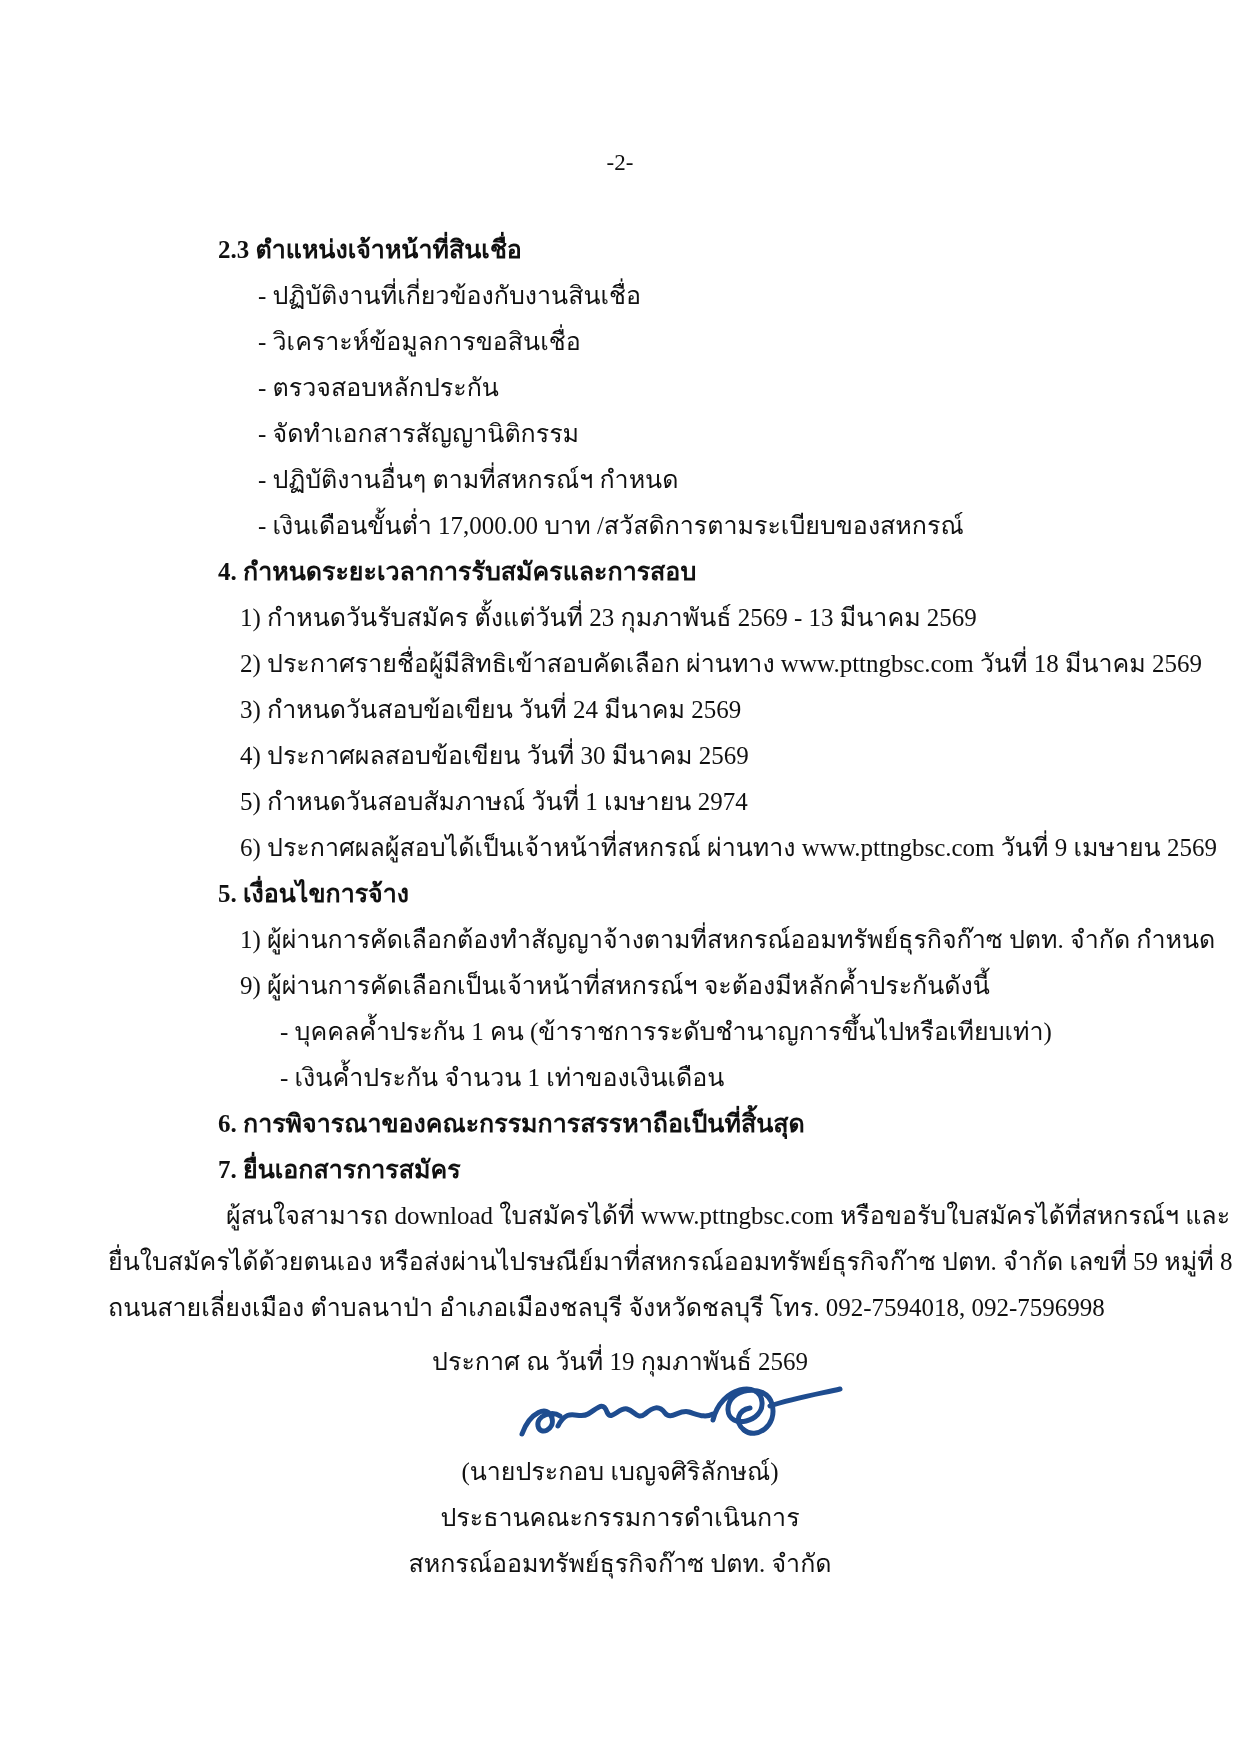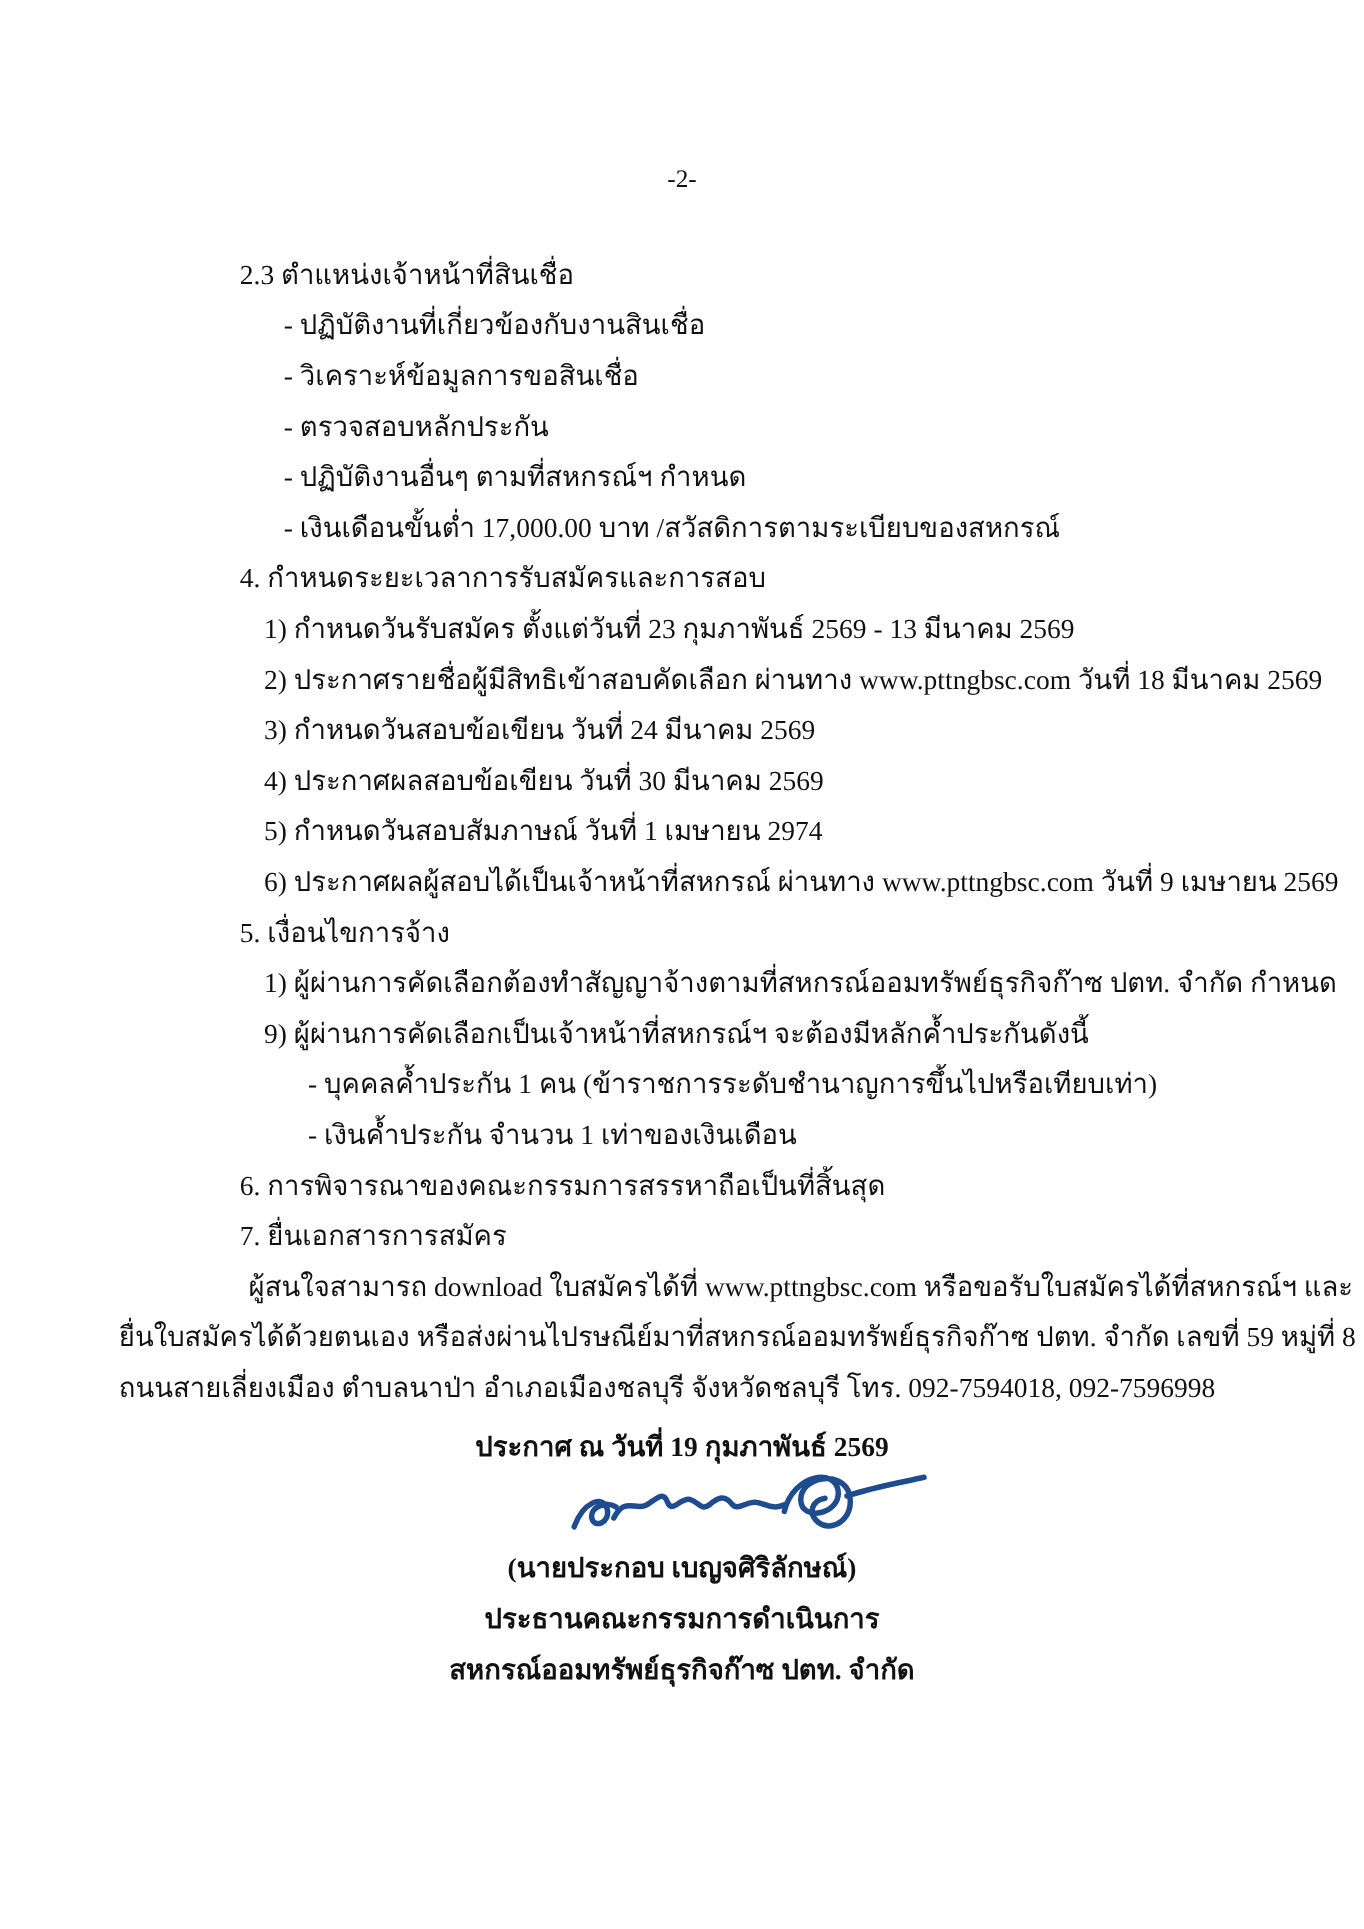--- a/index.html
+++ b/index.html
@@ -31,30 +31,29 @@
     right: 0;
     padding: 0 108px;
     font-size: 25px;
   }
   .line {
     height: 46px;
     display: flex;
     align-items: center;
     white-space: nowrap;
   }
-  .h { font-weight: normal; }
+  .h { font-weight: bold; }
   .ind-h { padding-left: 110px; }   
   .ind-i { padding-left: 132px; }   
   .ind-b { padding-left: 150px; }   
   .ind-s { padding-left: 172px; }   
   .ind-p { padding-left: 118px; }   
   .center {
     justify-content: center;
     padding-left: 0;
-    font-weight: bold;
   }
   .closing-date { margin-top: 8px; }
   .signature-row {
     height: 64px;
     text-align: center;
     overflow: visible;
   }
   .signature-row svg {
     transform: translateX(58px) translateY(-10px);
   }
@@ -65,20 +64,21 @@
 <div class="page">
 
   <div class="page-number">-2-</div>
 
   <div class="content">
 
     <div class="line h ind-h">2.3 ตำแหน่งเจ้าหน้าที่สินเชื่อ</div>
     <div class="line ind-b">- ปฏิบัติงานที่เกี่ยวข้องกับงานสินเชื่อ</div>
     <div class="line ind-b">- วิเคราะห์ข้อมูลการขอสินเชื่อ</div>
     <div class="line ind-b">- ตรวจสอบหลักประกัน</div>
+    <div class="line ind-b">- จัดทำเอกสารสัญญานิติกรรม</div>
     <div class="line ind-b">- ปฏิบัติงานอื่นๆ ตามที่สหกรณ์ฯ กำหนด</div>
 
     <div class="line ind-b">- เงินเดือนขั้นต่ำ 17,000.00 บาท /สวัสดิการตามระเบียบของสหกรณ์</div>
 
     <div class="line h ind-h">4. กำหนดระยะเวลาการรับสมัครและการสอบ</div>
     <div class="line ind-i">1) กำหนดวันรับสมัคร ตั้งแต่วันที่ 23 กุมภาพันธ์ 2569 - 13 มีนาคม 2569</div>
     <div class="line ind-i">2) ประกาศรายชื่อผู้มีสิทธิเข้าสอบคัดเลือก ผ่านทาง www.pttngbsc.com วันที่ 18 มีนาคม 2569</div>
     <div class="line ind-i">3) กำหนดวันสอบข้อเขียน วันที่ 24 มีนาคม 2569</div>
     <div class="line ind-i">4) ประกาศผลสอบข้อเขียน วันที่ 30 มีนาคม 2569</div>
     <div class="line ind-i">5) กำหนดวันสอบสัมภาษณ์ วันที่ 1 เมษายน 2974</div>

